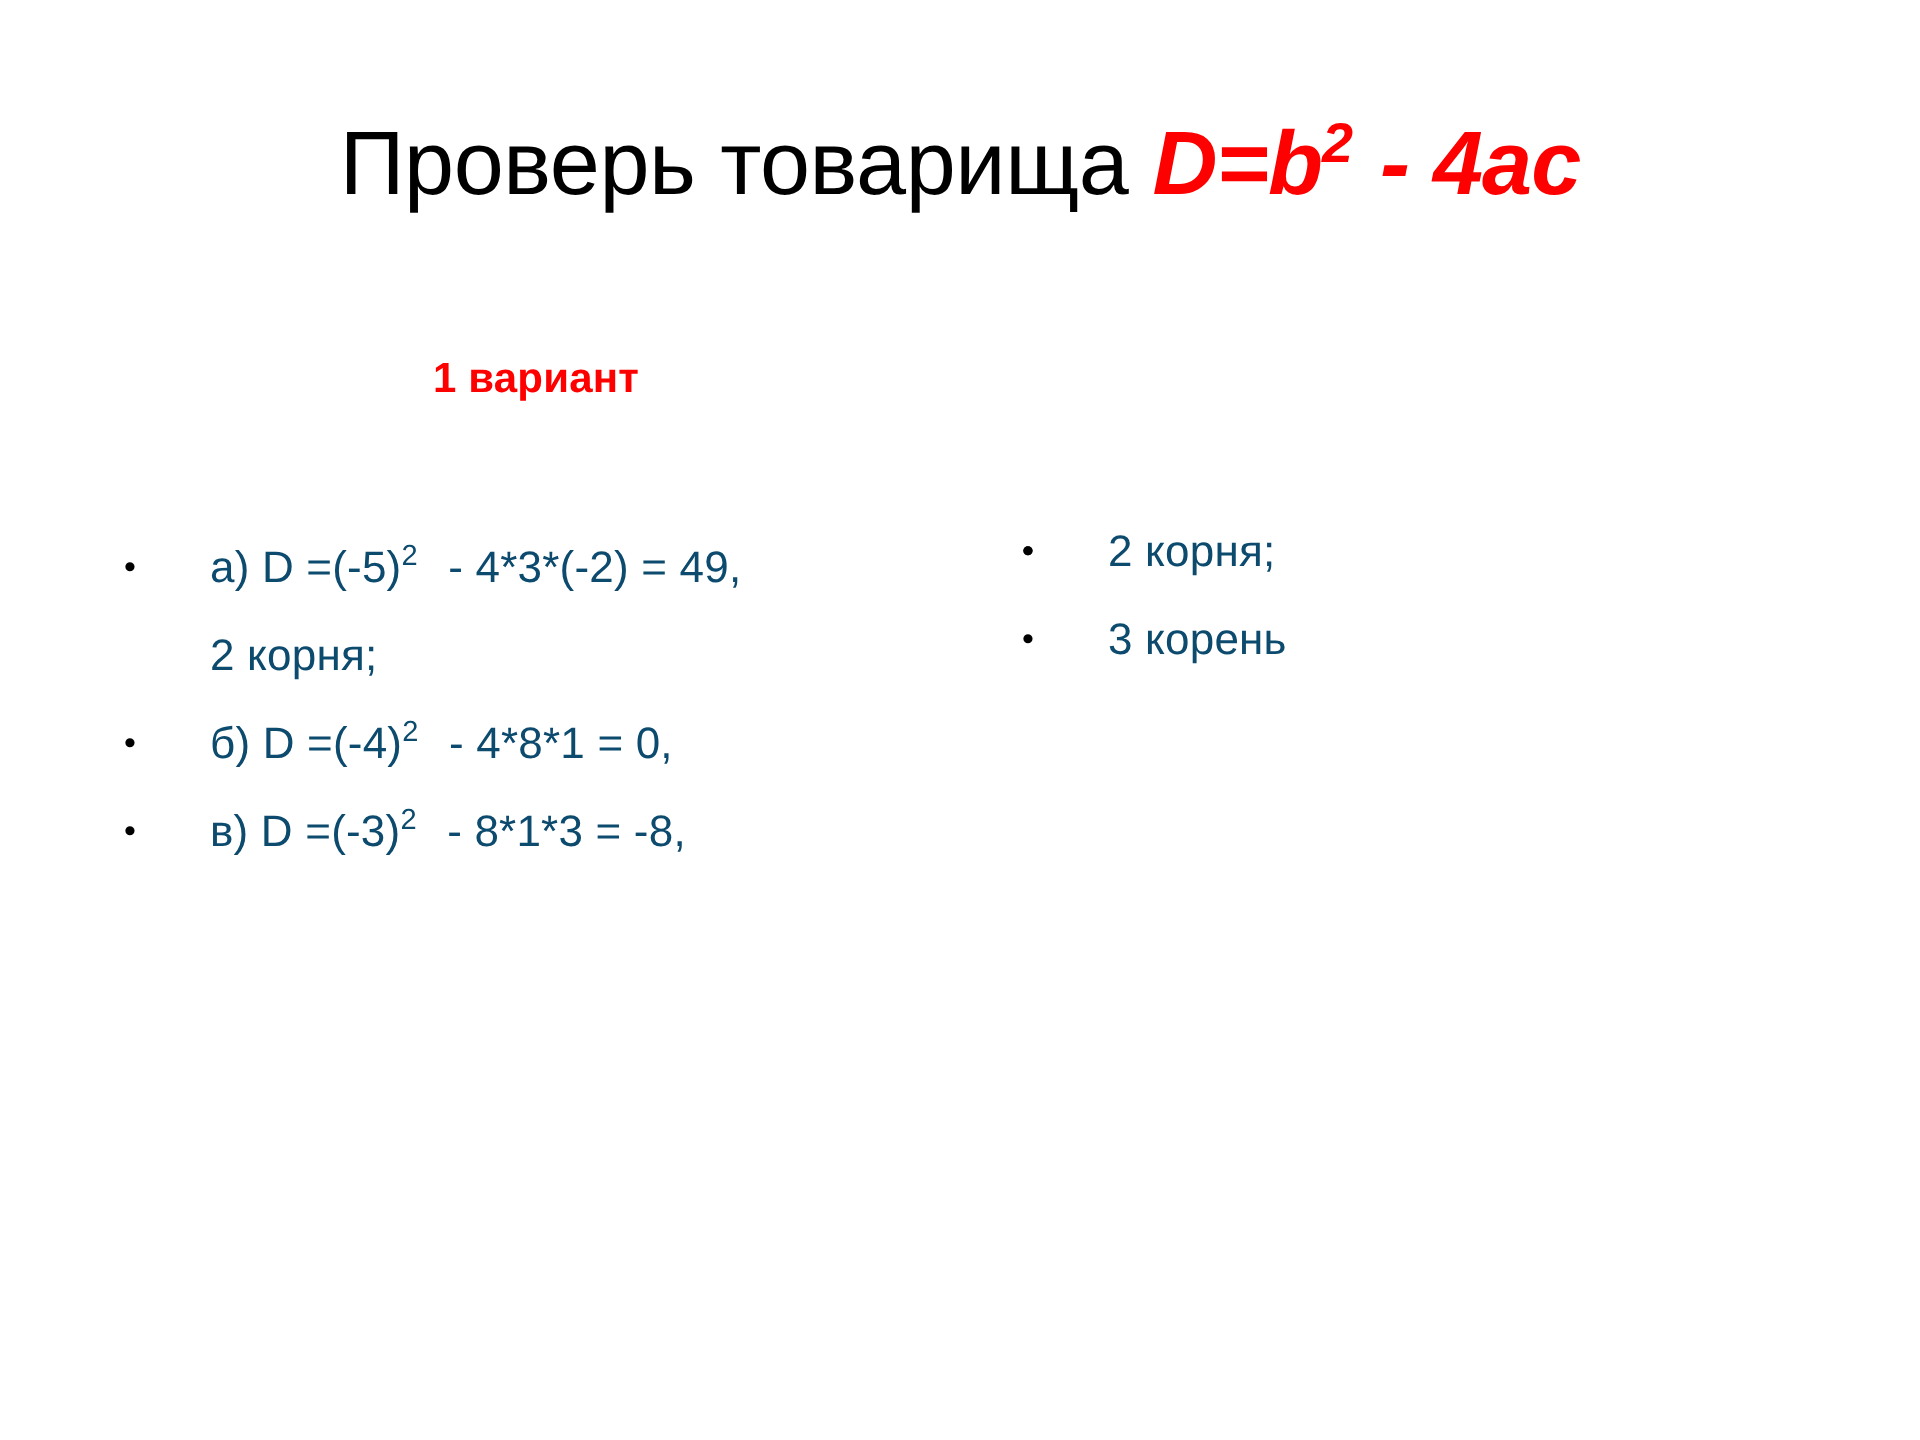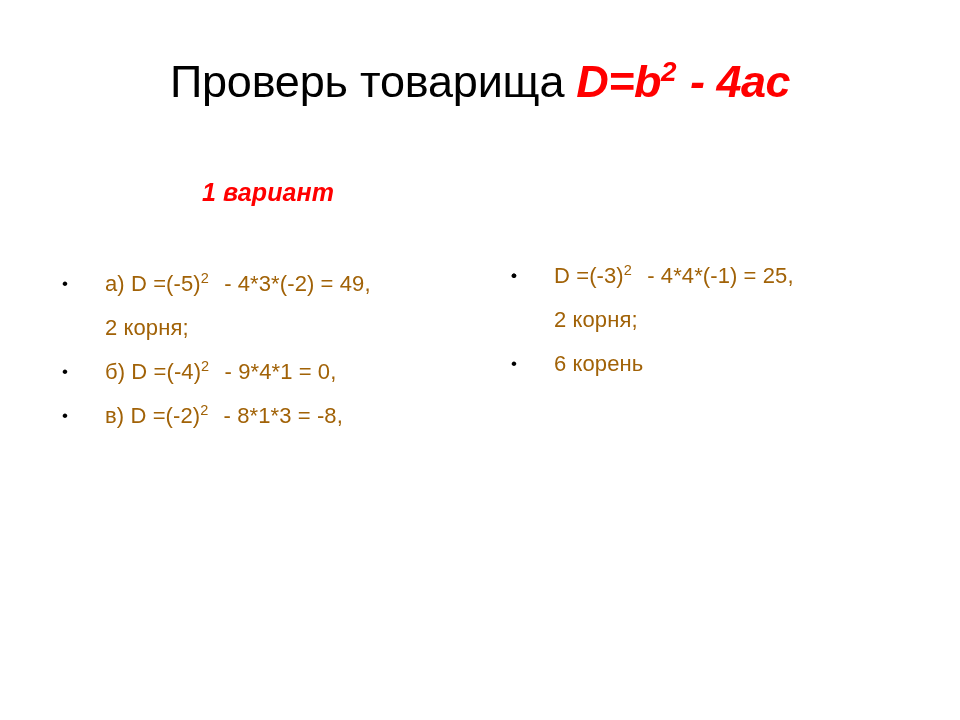--- a/index.html
+++ b/index.html
@@ -64,23 +64,22 @@
   
   .column {
     position: absolute;
     top: 0;
   }
   #column-left  { left: 40px;  width: 450px; }
   #column-right { left: 492px; width: 450px; }
 
   .variant-head {
     position: absolute;
-    font-size: 25px;
+    font-size: 21px;
     font-weight: bold;
-    font-style: italic;
     color: #FF0000;
     white-space: nowrap;
     letter-spacing: 0.1px;
   }
   #head-left  { left: 112px; top: 178px; width: 232px; text-align: center; }
 
   .bullet-list {
     position: absolute;
     margin: 0;
     padding: 0;
@@ -106,21 +105,21 @@
     font-size: 17px;
     color: #000000;
     text-align: left;
   }
 
   .line {
     display: block;
     height: 44px;
     line-height: 44px;
     font-size: 22px;
-    color: #a16207;
+    color: #0c4a6e;
     white-space: nowrap;
     letter-spacing: 0.1px;
   }
   .line .sup {
     font-size: 0.66em;
     vertical-align: super;
     line-height: 0;
   }
   .line .gap {
     display: inline-block;
@@ -142,46 +141,45 @@
     <ul id="list-left" class="bullet-list">
 
       <li class="bullet-item">
         <span class="bullet-dot">•</span>
         <span class="line"><span>а) D =(-5)</span><span class="sup">2</span><span class="gap"></span><span> - 4*3*(-2) = 49,</span></span>
         <span class="line">2 корня;</span>
       </li>
 
       <li class="bullet-item">
         <span class="bullet-dot">•</span>
-        <span class="line"><span>б) D =(-4)</span><span class="sup">2</span><span class="gap"></span><span> - 9*4*1 = 0,</span></span>
+        <span class="line"><span>б) D =(-4)</span><span class="sup">2</span><span class="gap"></span><span> - 4*8*1 = 0,</span></span>
       </li>
 
       <li class="bullet-item">
         <span class="bullet-dot">•</span>
-        <span class="line"><span>в) D =(-2)</span><span class="sup">2</span><span class="gap"></span><span> - 8*1*3 = -8,</span></span>
+        <span class="line"><span>в) D =(-3)</span><span class="sup">2</span><span class="gap"></span><span> - 8*1*3 = -8,</span></span>
       </li>
 
     </ul>
   </div>
 
   <div id="column-right" class="column">
 
     <ul id="list-right" class="bullet-list">
 
       <li class="bullet-item">
         <span class="bullet-dot">•</span>
       </li>
 
       <li class="bullet-item">
         <span class="bullet-dot">•</span>
-        <span class="line"><span>D =(-3)</span><span class="sup">2</span><span class="gap"></span><span> - 4*4*(-1) = 25,</span></span>
         <span class="line">2 корня;</span>
       </li>
 
       <li class="bullet-item">
         <span class="bullet-dot">•</span>
-        <span class="line">6 корень</span>
+        <span class="line">3 корень</span>
       </li>
 
     </ul>
   </div>
 
 </div>
 
 </body></html>

